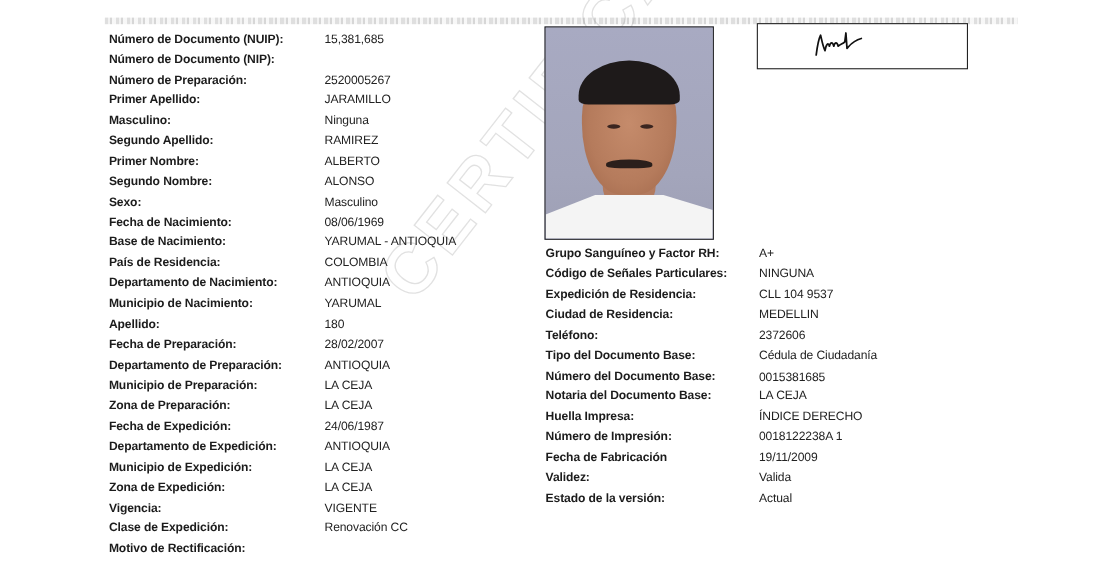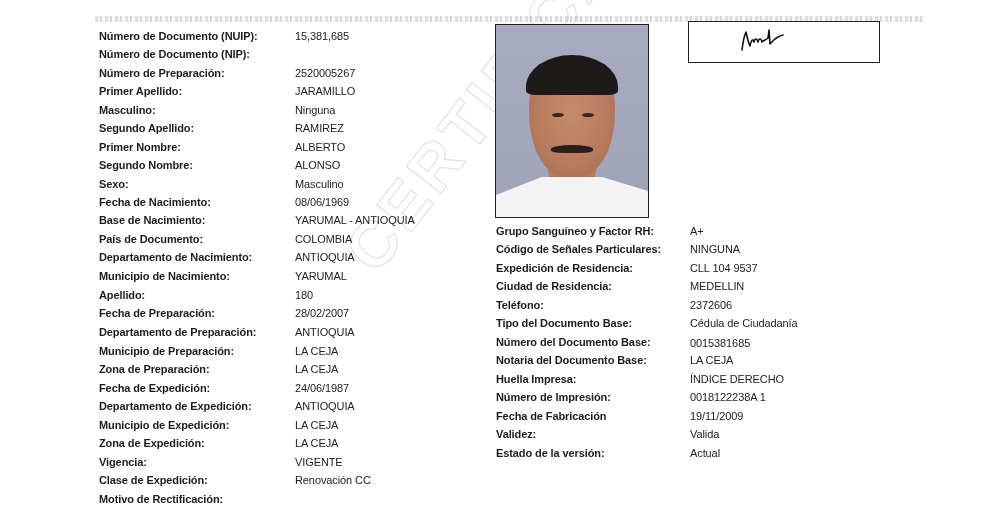--- a/index.html
+++ b/index.html
@@ -171,21 +171,21 @@
 
     <div class="field label left-label" style="top:177px">Sexo:</div>
     <div class="field value left-value" style="top:177px">Masculino</div>
 
     <div class="field label left-label" style="top:195px">Fecha de Nacimiento:</div>
     <div class="field value left-value" style="top:195px">08/06/1969</div>
 
     <div class="field label left-label" style="top:213px">Base de Nacimiento:</div>
     <div class="field value left-value" style="top:213px">YARUMAL - ANTIOQUIA</div>
 
-    <div class="field label left-label" style="top:232px">País de Documento:</div>
+    <div class="field label left-label" style="top:232px">País de Residencia:</div>
     <div class="field value left-value" style="top:232px">COLOMBIA</div>
 
     <div class="field label left-label" style="top:250px">Departamento de Nacimiento:</div>
     <div class="field value left-value" style="top:250px">ANTIOQUIA</div>
 
     <div class="field label left-label" style="top:269px">Municipio de Nacimiento:</div>
     <div class="field value left-value" style="top:269px">YARUMAL</div>
 
     <div class="field label left-label" style="top:288px">Apellido:</div>
     <div class="field value left-value" style="top:288px">180</div>

